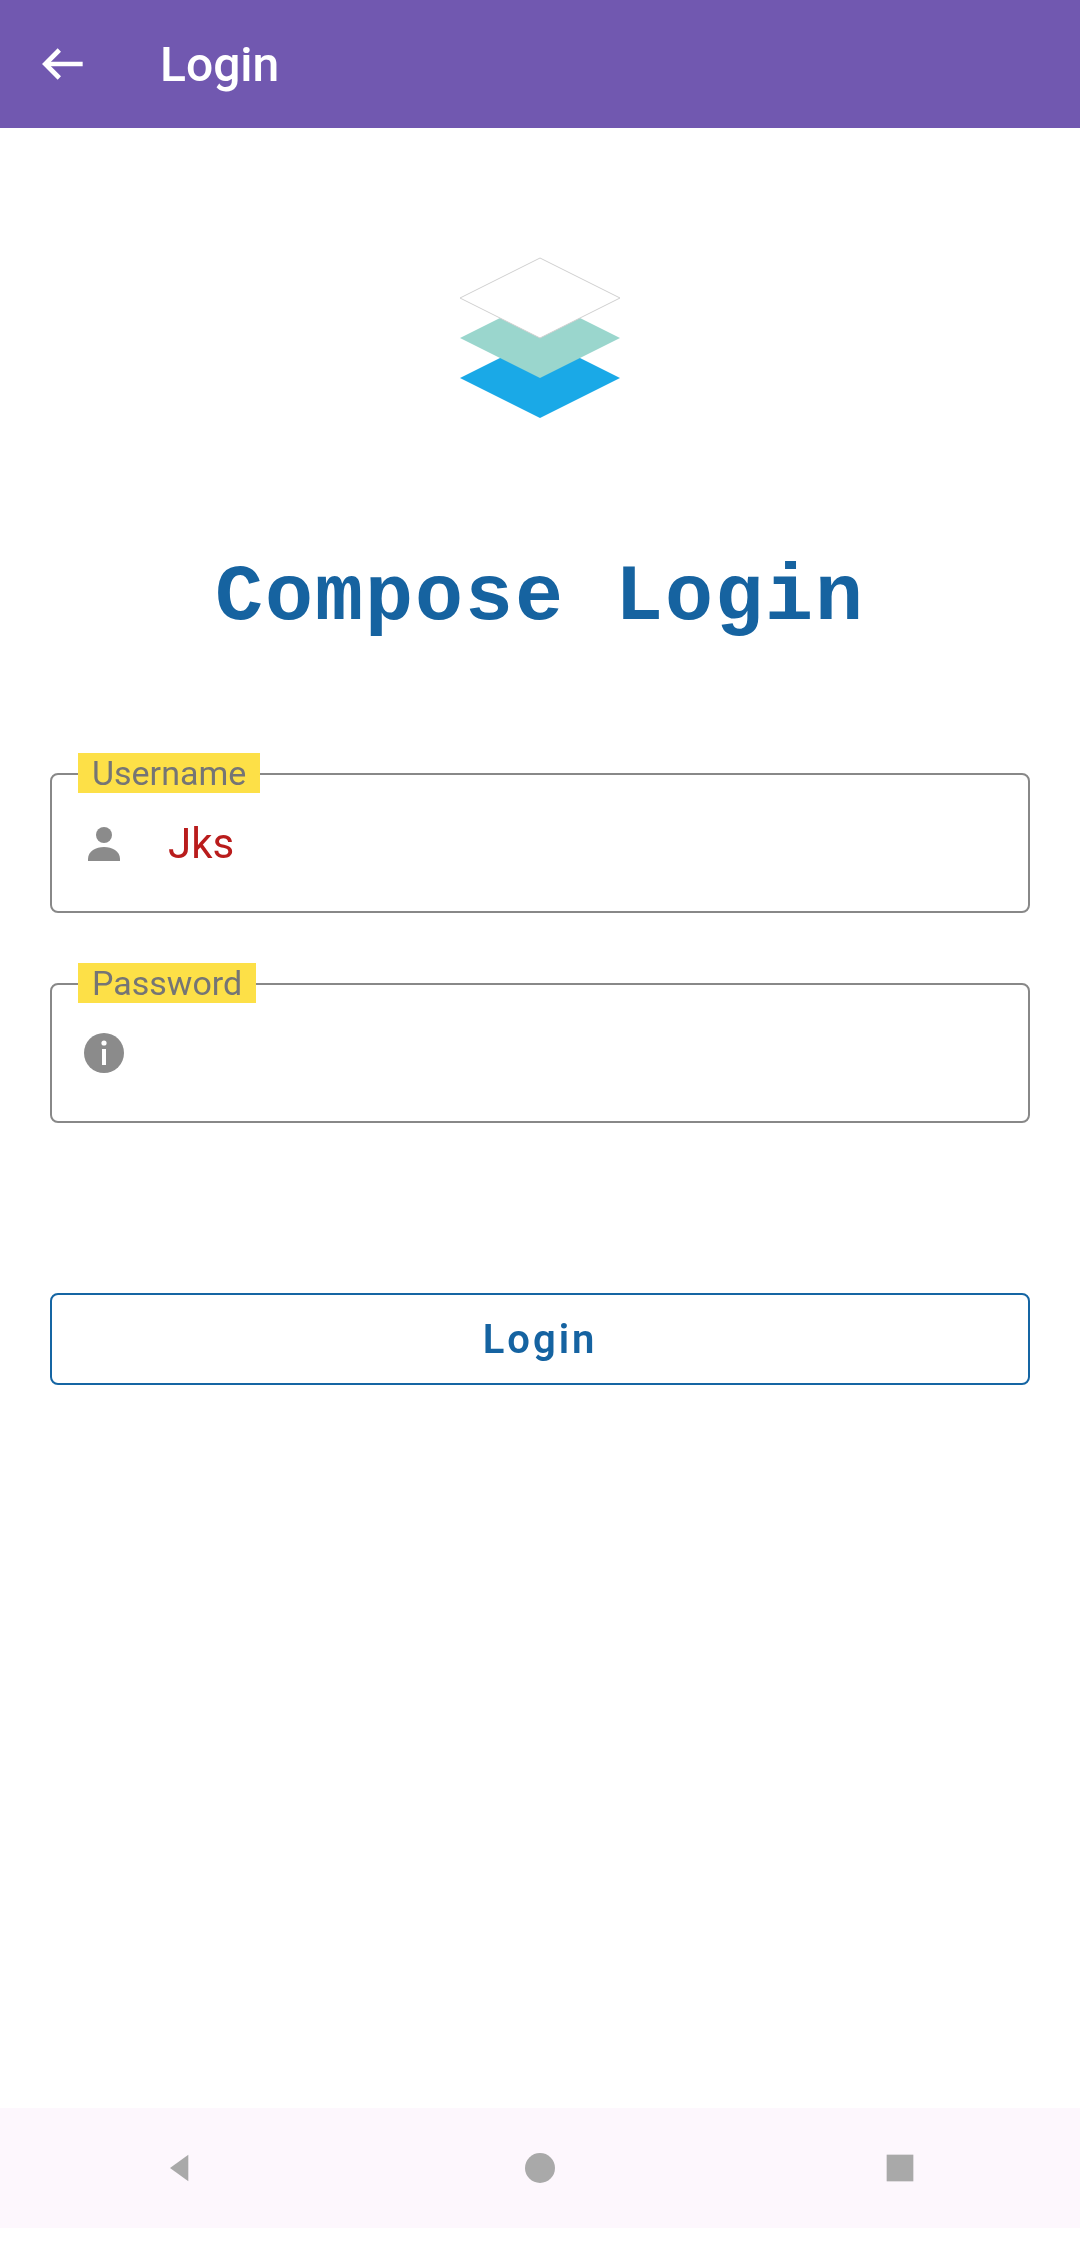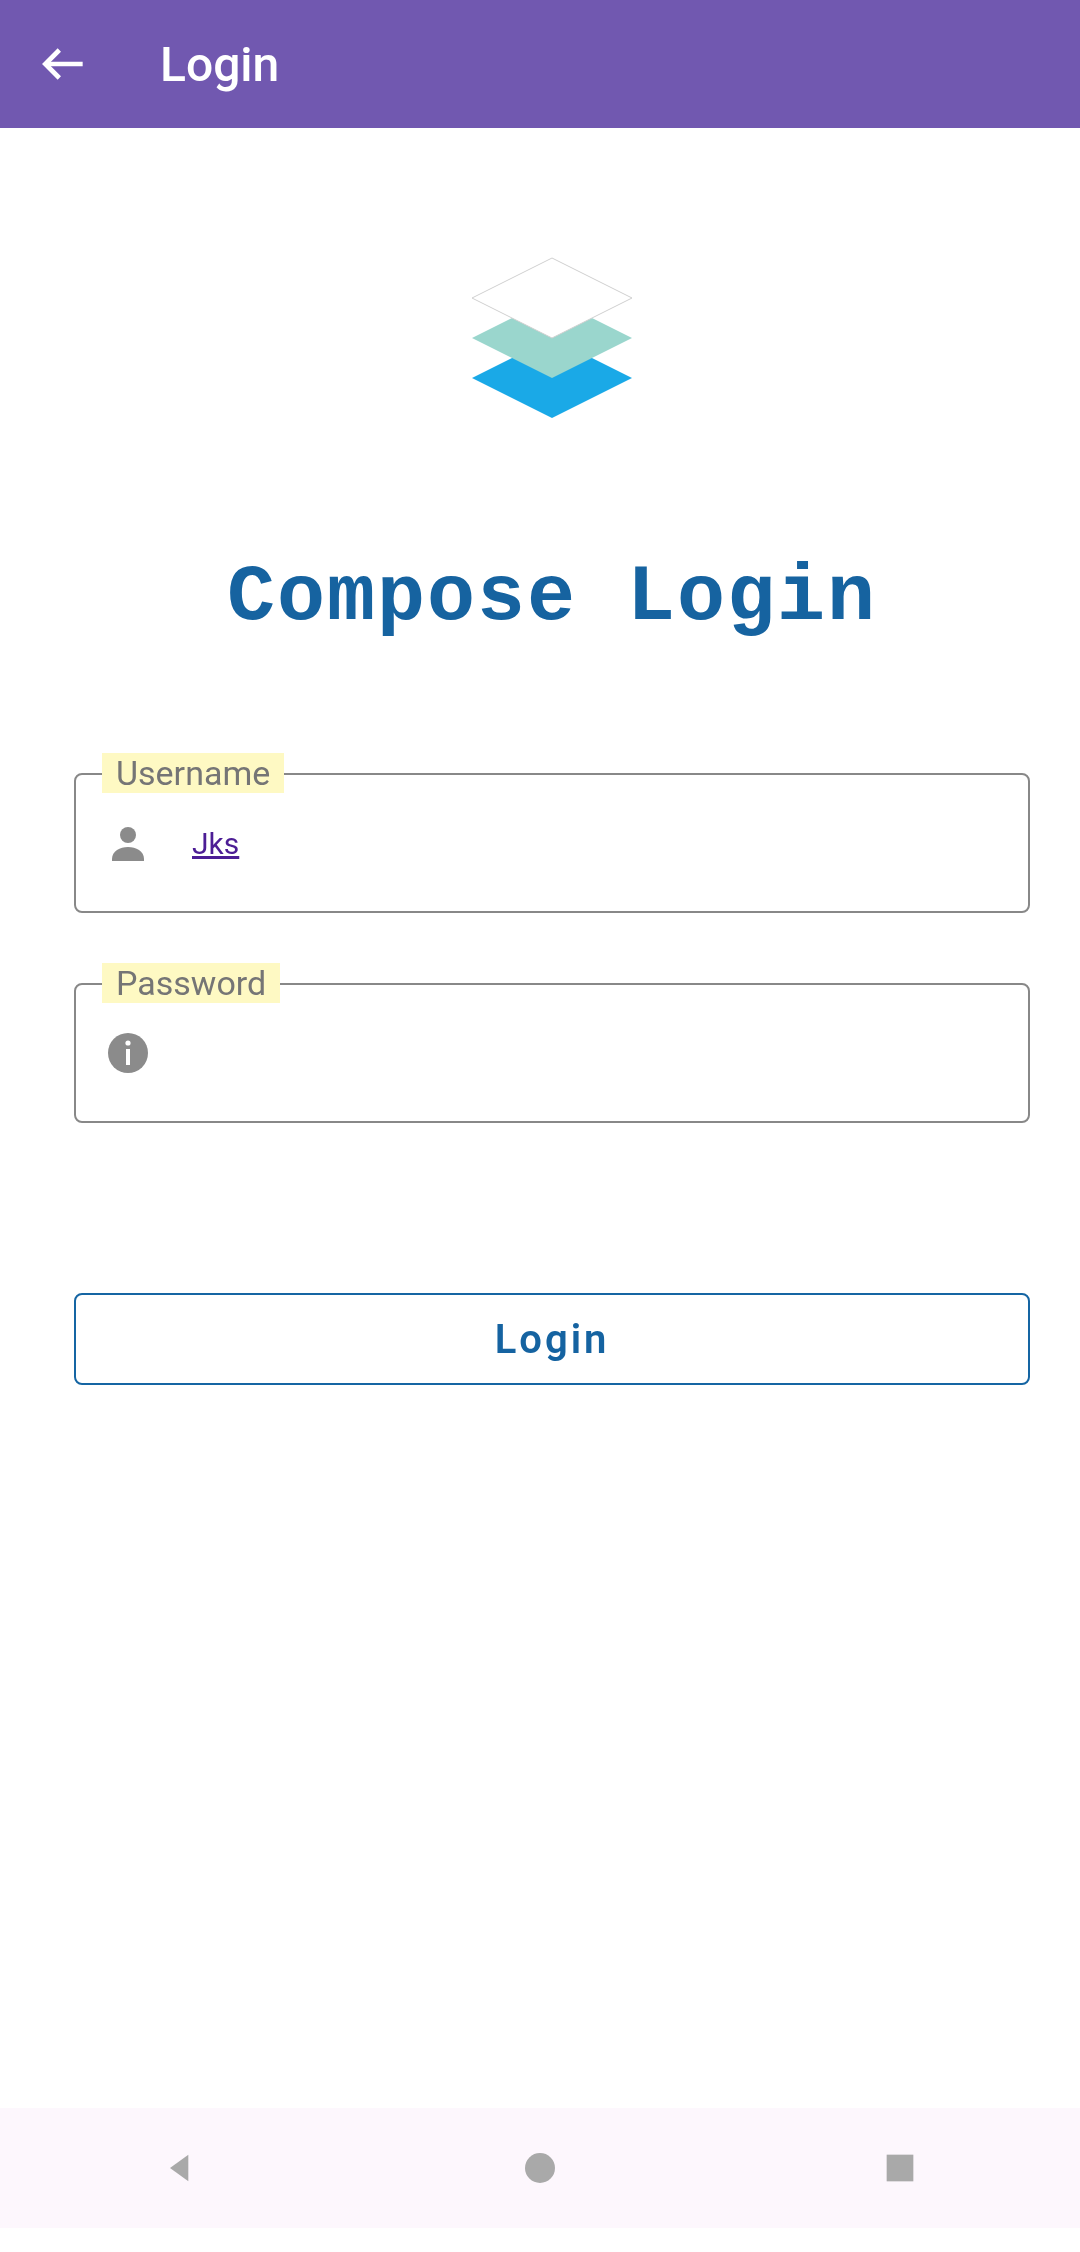--- a/index.html
+++ b/index.html
@@ -24,21 +24,21 @@
     }
     .appbar .title {
       color: #ffffff;
       font-size: 48px;
       font-weight: 500;
       margin-left: 56px;
     }
 
     .content {
       width: 100%;
-      padding: 40px 50px 0 74px;
+      padding: 40px 50px 0 50px;
       display: flex;
       flex-direction: column;
       align-items: center;
     }
 
     .logo-wrap { margin-top: 80px; }
 
     .heading {
       font-family: "Courier New", monospace;
       font-size: 80px;
@@ -62,35 +62,34 @@
       border-radius: 8px;
       display: flex;
       align-items: center;
       padding: 0 28px;
       gap: 40px;
     }
     .field .label {
       position: absolute;
       top: -20px;
       left: 28px;
-      background: #fef9c3;
+      background: #fde047;
       padding: 0 14px;
       color: #757575;
       font-size: 34px;
     }
     .field .icon { width: 48px; height: 48px; color: #8B8B8B; display:flex; align-items:center; justify-content:center; }
     .field .value {
-      font-size: 30px;
-      color: #4c1d95;
+      font-size: 42px;
+      color: #b91c1c;
       border: none;
       outline: none;
       background: transparent;
       flex: 1;
       font-family: inherit;
-      text-decoration: underline;
     }
 
     .login-btn {
       width: 100%;
       height: 92px;
       margin-top: 170px;
       border: 2px solid #1565A3;
       border-radius: 8px;
       background: #ffffff;
       color: #1563A1;

